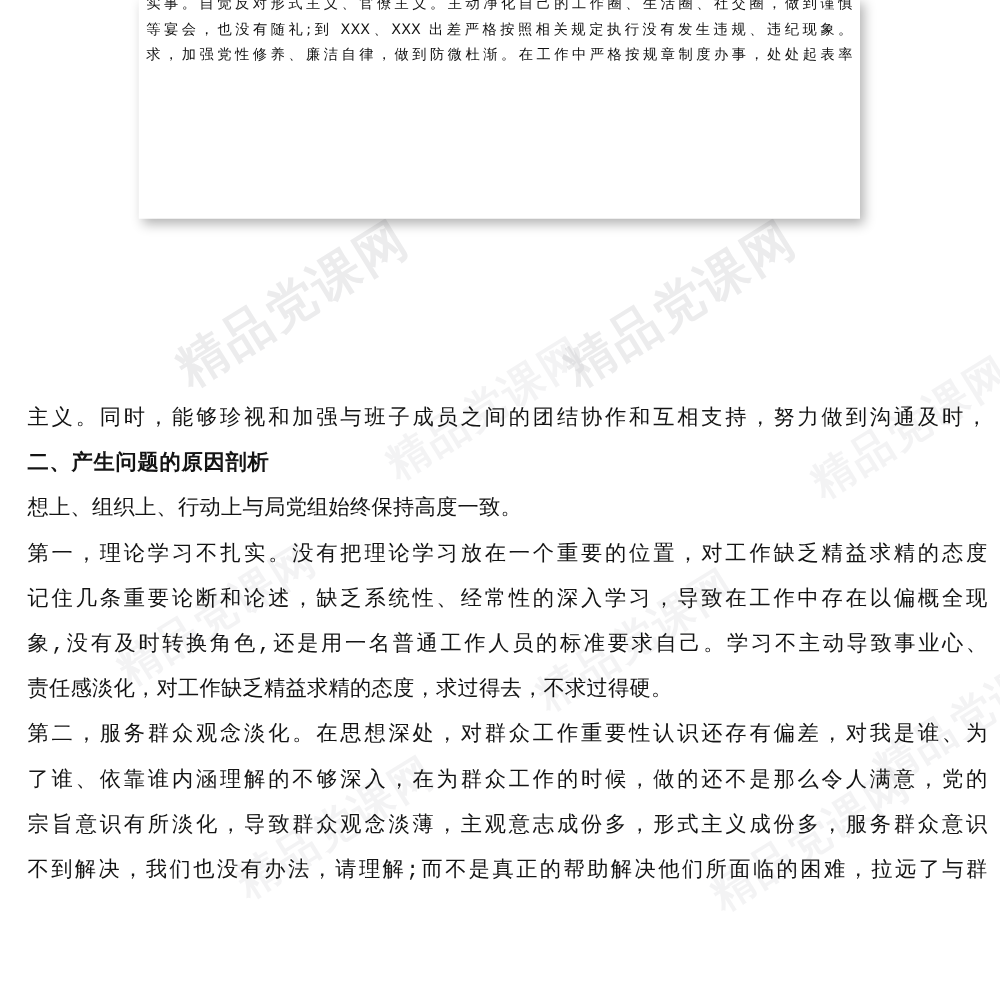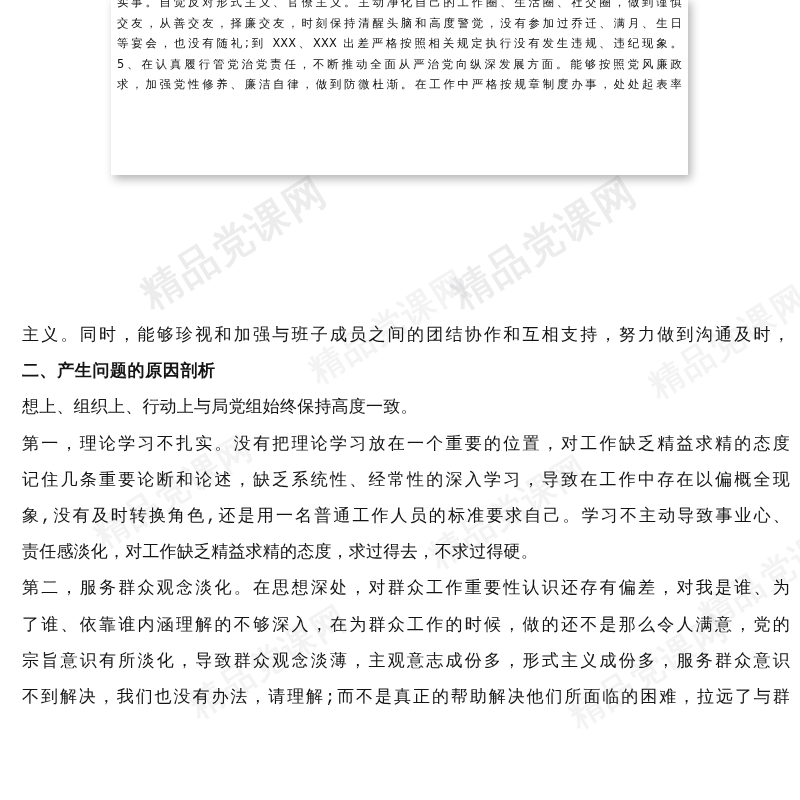--- a/index.html
+++ b/index.html
@@ -117,23 +117,21 @@
 </style>
 </head>
 <body>
 
 <div class="wm wm-a">精品党课网</div>
 <div class="wm wm-b">精品党课网</div>
 
 <div id="preview-card">
   <div class="card-inner">
     <div class="pline">实事。自觉反对形式主义、官僚主义。主动净化自己的工作圈、生活圈、社交圈，做到谨慎</div>
-    <div class="pline">交友，从善交友，择廉交友，时刻保持清醒头脑和高度警觉，没有参加过乔迁、满月、生日</div>
     <div class="pline">等宴会，也没有随礼;到 XXX、XXX 出差严格按照相关规定执行没有发生违规、违纪现象。</div>
-    <div class="pline">5、在认真履行管党治党责任，不断推动全面从严治党向纵深发展方面。能够按照党风廉政</div>
     <div class="pline">求，加强党性修养、廉洁自律，做到防微杜渐。在工作中严格按规章制度办事，处处起表率</div>
 
   </div>
 </div>
 
 <div class="wm-faint wf1">精品党课网</div>
 <div class="wm-faint wf2">精品党课网</div>
 <div class="wm-faint wf3">精品党课网</div>
 <div class="wm-faint wf4">精品党课网</div>
 <div class="wm-faint wf5">精品党课网</div>

